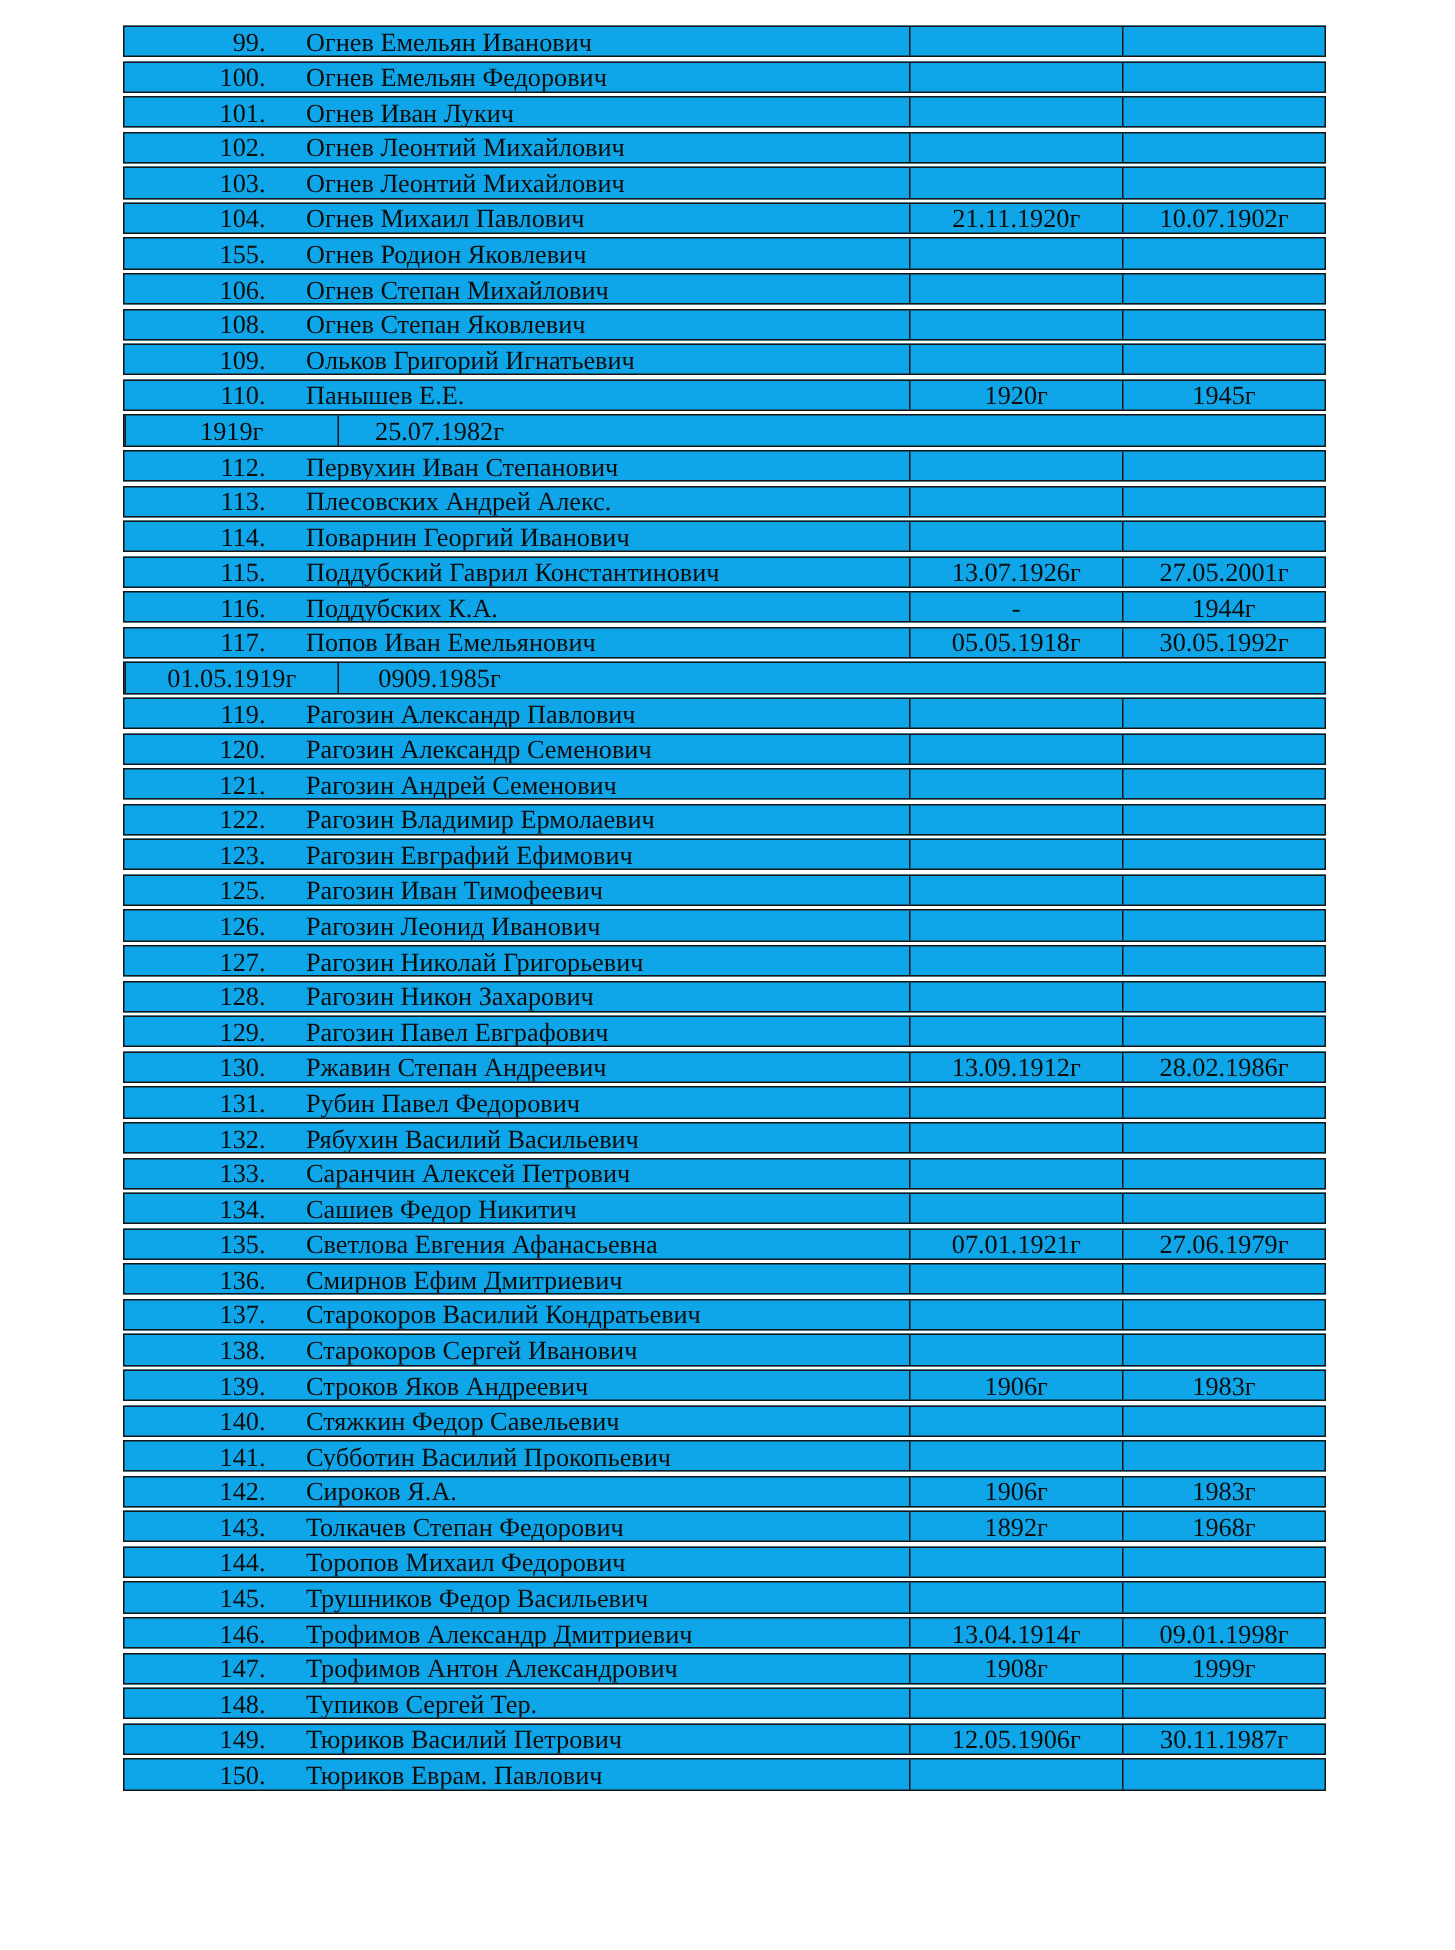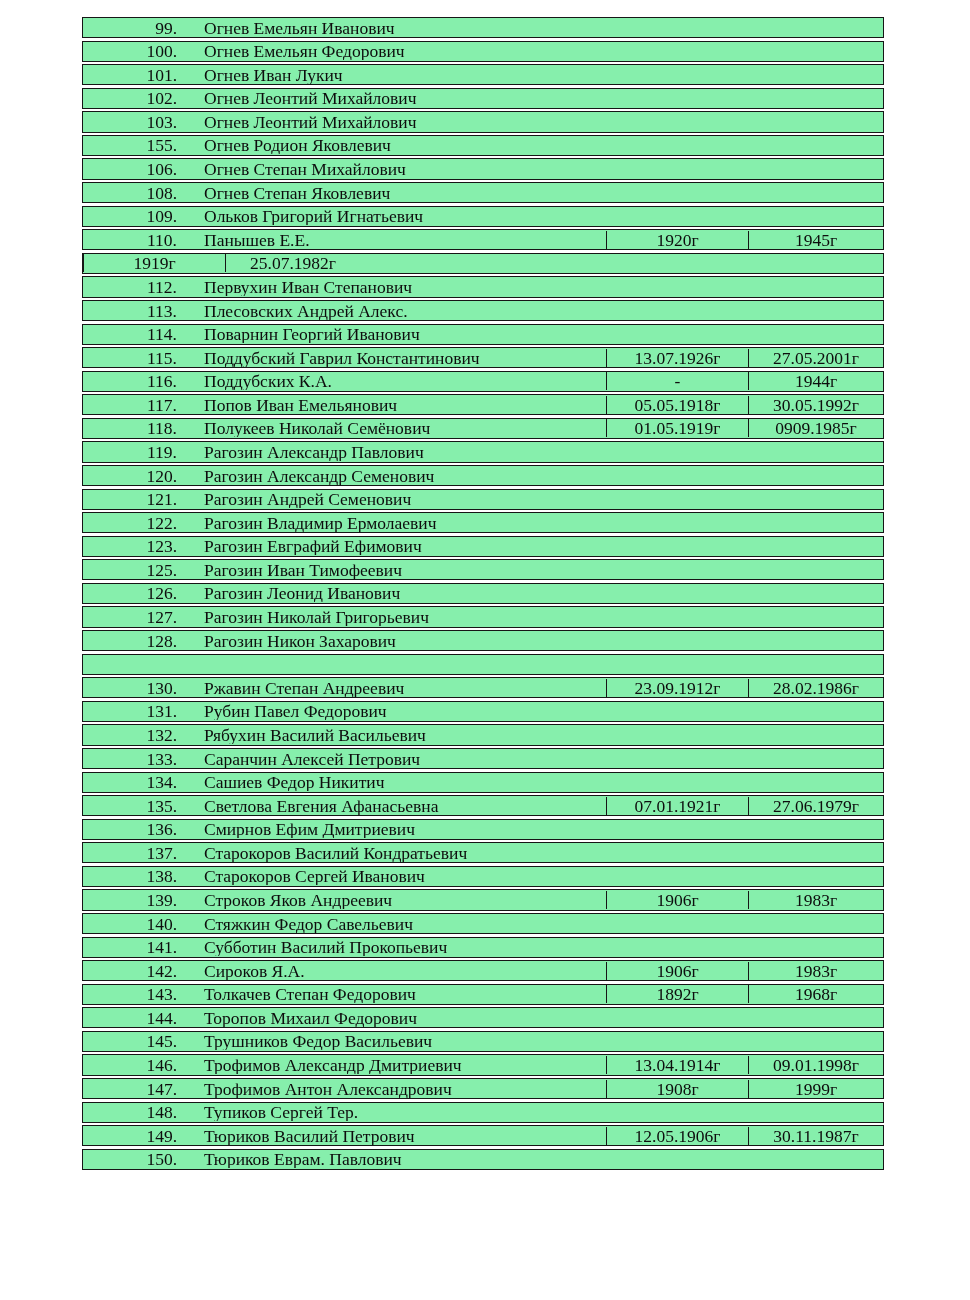--- a/index.html
+++ b/index.html
@@ -21,22 +21,21 @@
     left: 82px;
     top: 17px;
     width: 802px;
   }
   .row {
     display: flex;
     box-sizing: border-box;
     height: 21.2px;
     border: 1.6px solid #161616;
     margin-bottom: 2.4px;
-    background: #86efac;
-    align-items: center;
+    background: #0ea5e9;
   }
   .cell {
     box-sizing: border-box;
     display: flex;
     align-items: center;
     overflow: hidden;
     white-space: nowrap;
     font-size: 17.5px;
     line-height: 18px;
   }
@@ -102,20 +101,28 @@
       <div class="row">
         <div class="cell name-cell">
           <span class="num">103.</span>
           <span class="nm">Огнев Леонтий Михайлович</span>
         </div>
         <div class="cell date-cell birth-cell"></div>
         <div class="cell date-cell death-cell"></div>
       </div>
       <div class="row">
         <div class="cell name-cell">
+          <span class="num">104.</span>
+          <span class="nm">Огнев Михаил Павлович</span>
+        </div>
+        <div class="cell date-cell birth-cell">21.11.1920г</div>
+        <div class="cell date-cell death-cell">10.07.1902г</div>
+      </div>
+      <div class="row">
+        <div class="cell name-cell">
           <span class="num">155.</span>
           <span class="nm">Огнев Родион Яковлевич</span>
         </div>
         <div class="cell date-cell birth-cell"></div>
         <div class="cell date-cell death-cell"></div>
       </div>
       <div class="row">
         <div class="cell name-cell">
           <span class="num">106.</span>
           <span class="nm">Огнев Степан Михайлович</span>
@@ -193,24 +200,20 @@
       </div>
       <div class="row">
         <div class="cell name-cell">
           <span class="num">117.</span>
           <span class="nm">Попов Иван Емельянович</span>
         </div>
         <div class="cell date-cell birth-cell">05.05.1918г</div>
         <div class="cell date-cell death-cell">30.05.1992г</div>
       </div>
       <div class="row">
-        <div class="cell name-cell">
-          <span class="num">118.</span>
-          <span class="nm">Полукеев Николай Семёнович</span>
-        </div>
         <div class="cell date-cell birth-cell">01.05.1919г</div>
         <div class="cell date-cell death-cell">0909.1985г</div>
       </div>
       <div class="row">
         <div class="cell name-cell">
           <span class="num">119.</span>
           <span class="nm">Рагозин Александр Павлович</span>
         </div>
         <div class="cell date-cell birth-cell"></div>
         <div class="cell date-cell death-cell"></div>
@@ -273,29 +276,33 @@
       </div>
       <div class="row">
         <div class="cell name-cell">
           <span class="num">128.</span>
           <span class="nm">Рагозин Никон Захарович</span>
         </div>
         <div class="cell date-cell birth-cell"></div>
         <div class="cell date-cell death-cell"></div>
       </div>
       <div class="row">
+        <div class="cell name-cell">
+          <span class="num">129.</span>
+          <span class="nm">Рагозин Павел Евграфович</span>
+        </div>
         <div class="cell date-cell birth-cell"></div>
         <div class="cell date-cell death-cell"></div>
       </div>
       <div class="row">
         <div class="cell name-cell">
           <span class="num">130.</span>
           <span class="nm">Ржавин Степан Андреевич</span>
         </div>
-        <div class="cell date-cell birth-cell">23.09.1912г</div>
+        <div class="cell date-cell birth-cell">13.09.1912г</div>
         <div class="cell date-cell death-cell">28.02.1986г</div>
       </div>
       <div class="row">
         <div class="cell name-cell">
           <span class="num">131.</span>
           <span class="nm">Рубин Павел Федорович</span>
         </div>
         <div class="cell date-cell birth-cell"></div>
         <div class="cell date-cell death-cell"></div>
       </div>

